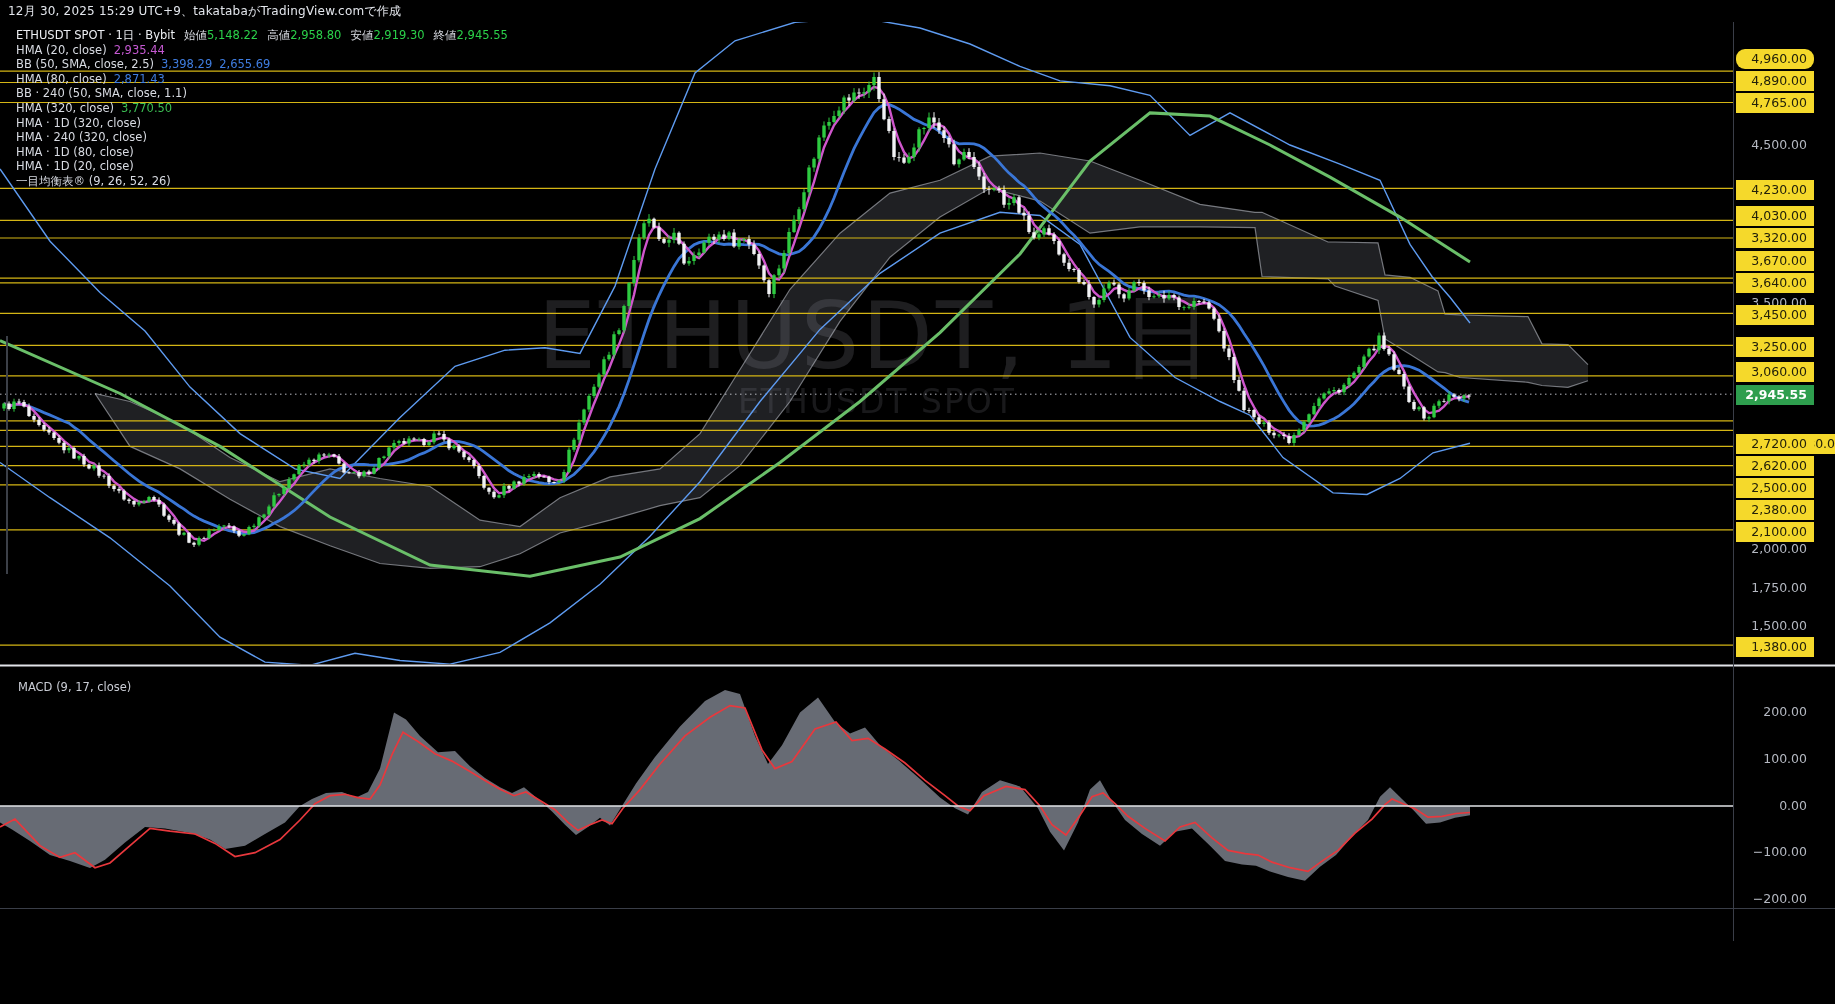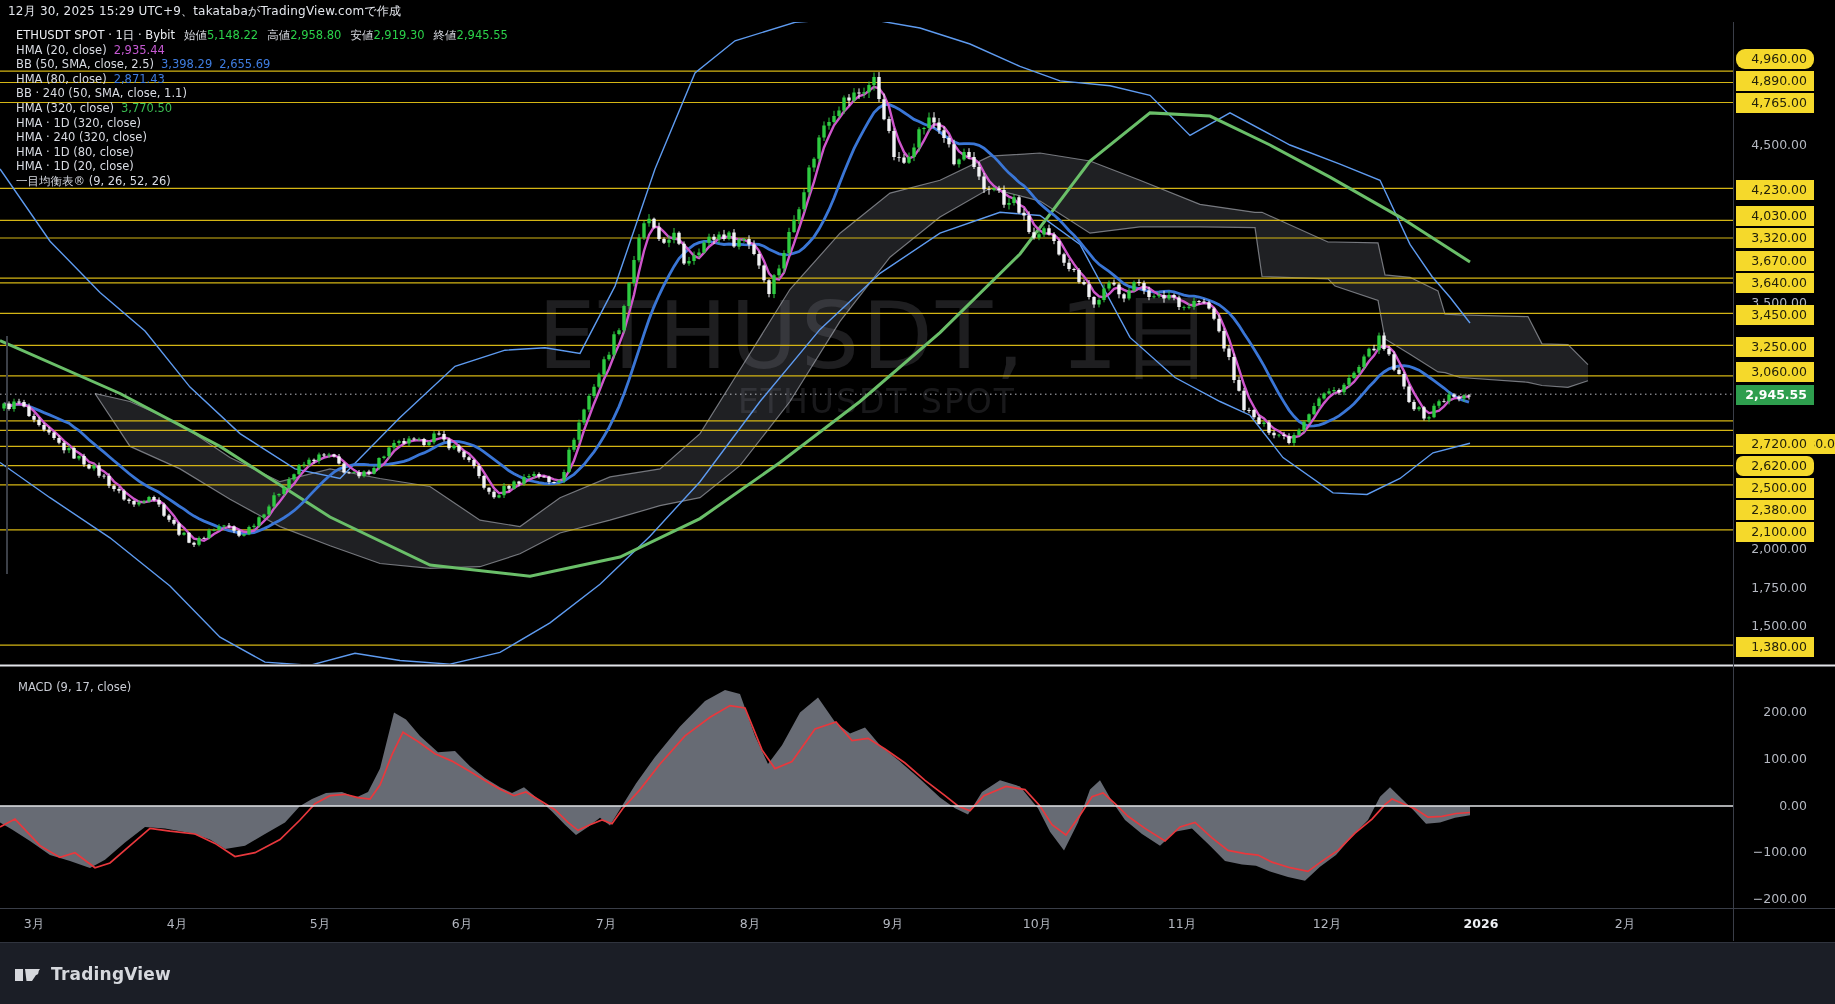--- a/index.html
+++ b/index.html
@@ -132,47 +132,23 @@
       <div class="plabel py" style="top: 180px;">4,230.00</div>
       <div class="plabel py" style="top: 206px;">4,030.00</div>
       <div class="plabel py" style="top: 228px;">3,320.00</div>
       <div class="plabel py" style="top: 251px;">3,670.00</div>
       <div class="plabel py" style="top: 273px;">3,640.00</div>
       <div class="plabel py" style="top: 305px;">3,450.00</div>
       <div class="plabel py" style="top: 337px;">3,250.00</div>
       <div class="plabel py" style="top: 362px;">3,060.00</div>
       <div class="plabel py" style="top: 434px; margin-left: 36px;">2,780.00</div>
       <div class="plabel py" style="top: 434px;">2,720.00</div>
-      <div class="plabel py" style="top: 456px; border-radius: 7px;">2,620.00</div>
+      <div class="plabel py" style="top: 456px;">2,620.00</div>
       <div class="plabel py" style="top: 478px;">2,500.00</div>
       <div class="plabel py" style="top: 500px;">2,380.00</div>
       <div class="plabel py" style="top: 522px;">2,100.00</div>
       <div class="plabel py" style="top: 637px;">1,380.00</div>
       <div class="plabel pc" style="top: 385px;">2,945.55</div>
     </div>
 
-  <div id="time-scale">
-      <span class="tlabel" style="left: 34px;">3月</span>
-      <span class="tlabel" style="left: 177px;">4月</span>
-      <span class="tlabel" style="left: 320px;">5月</span>
-      <span class="tlabel" style="left: 462px;">6月</span>
-      <span class="tlabel" style="left: 606px;">7月</span>
-      <span class="tlabel" style="left: 750px;">8月</span>
-      <span class="tlabel" style="left: 893px;">9月</span>
-      <span class="tlabel" style="left: 1037px;">10月</span>
-      <span class="tlabel" style="left: 1182px;">11月</span>
-      <span class="tlabel" style="left: 1327px;">12月</span>
-      <span class="tlabel bold" style="left: 1481px;">2026</span>
-      <span class="tlabel" style="left: 1625px;">2月</span>
-    </div>
 
-  <div id="footer">
-    <span class="tv-logo">
-      <svg width="30" height="19" viewBox="0 0 30 19" fill="#d6d8dd">
-        <rect x="2" y="5" width="8" height="12"></rect>
-        <polygon points="12,5 27,5 19,17 13.5,17"></polygon>
-        <circle cx="22.5" cy="8" r="3"></circle>
-      </svg>
-    </span>
-    <span class="tv-brand">TradingView</span>
-  </div>
 
 </div>
 
 </body></html>

